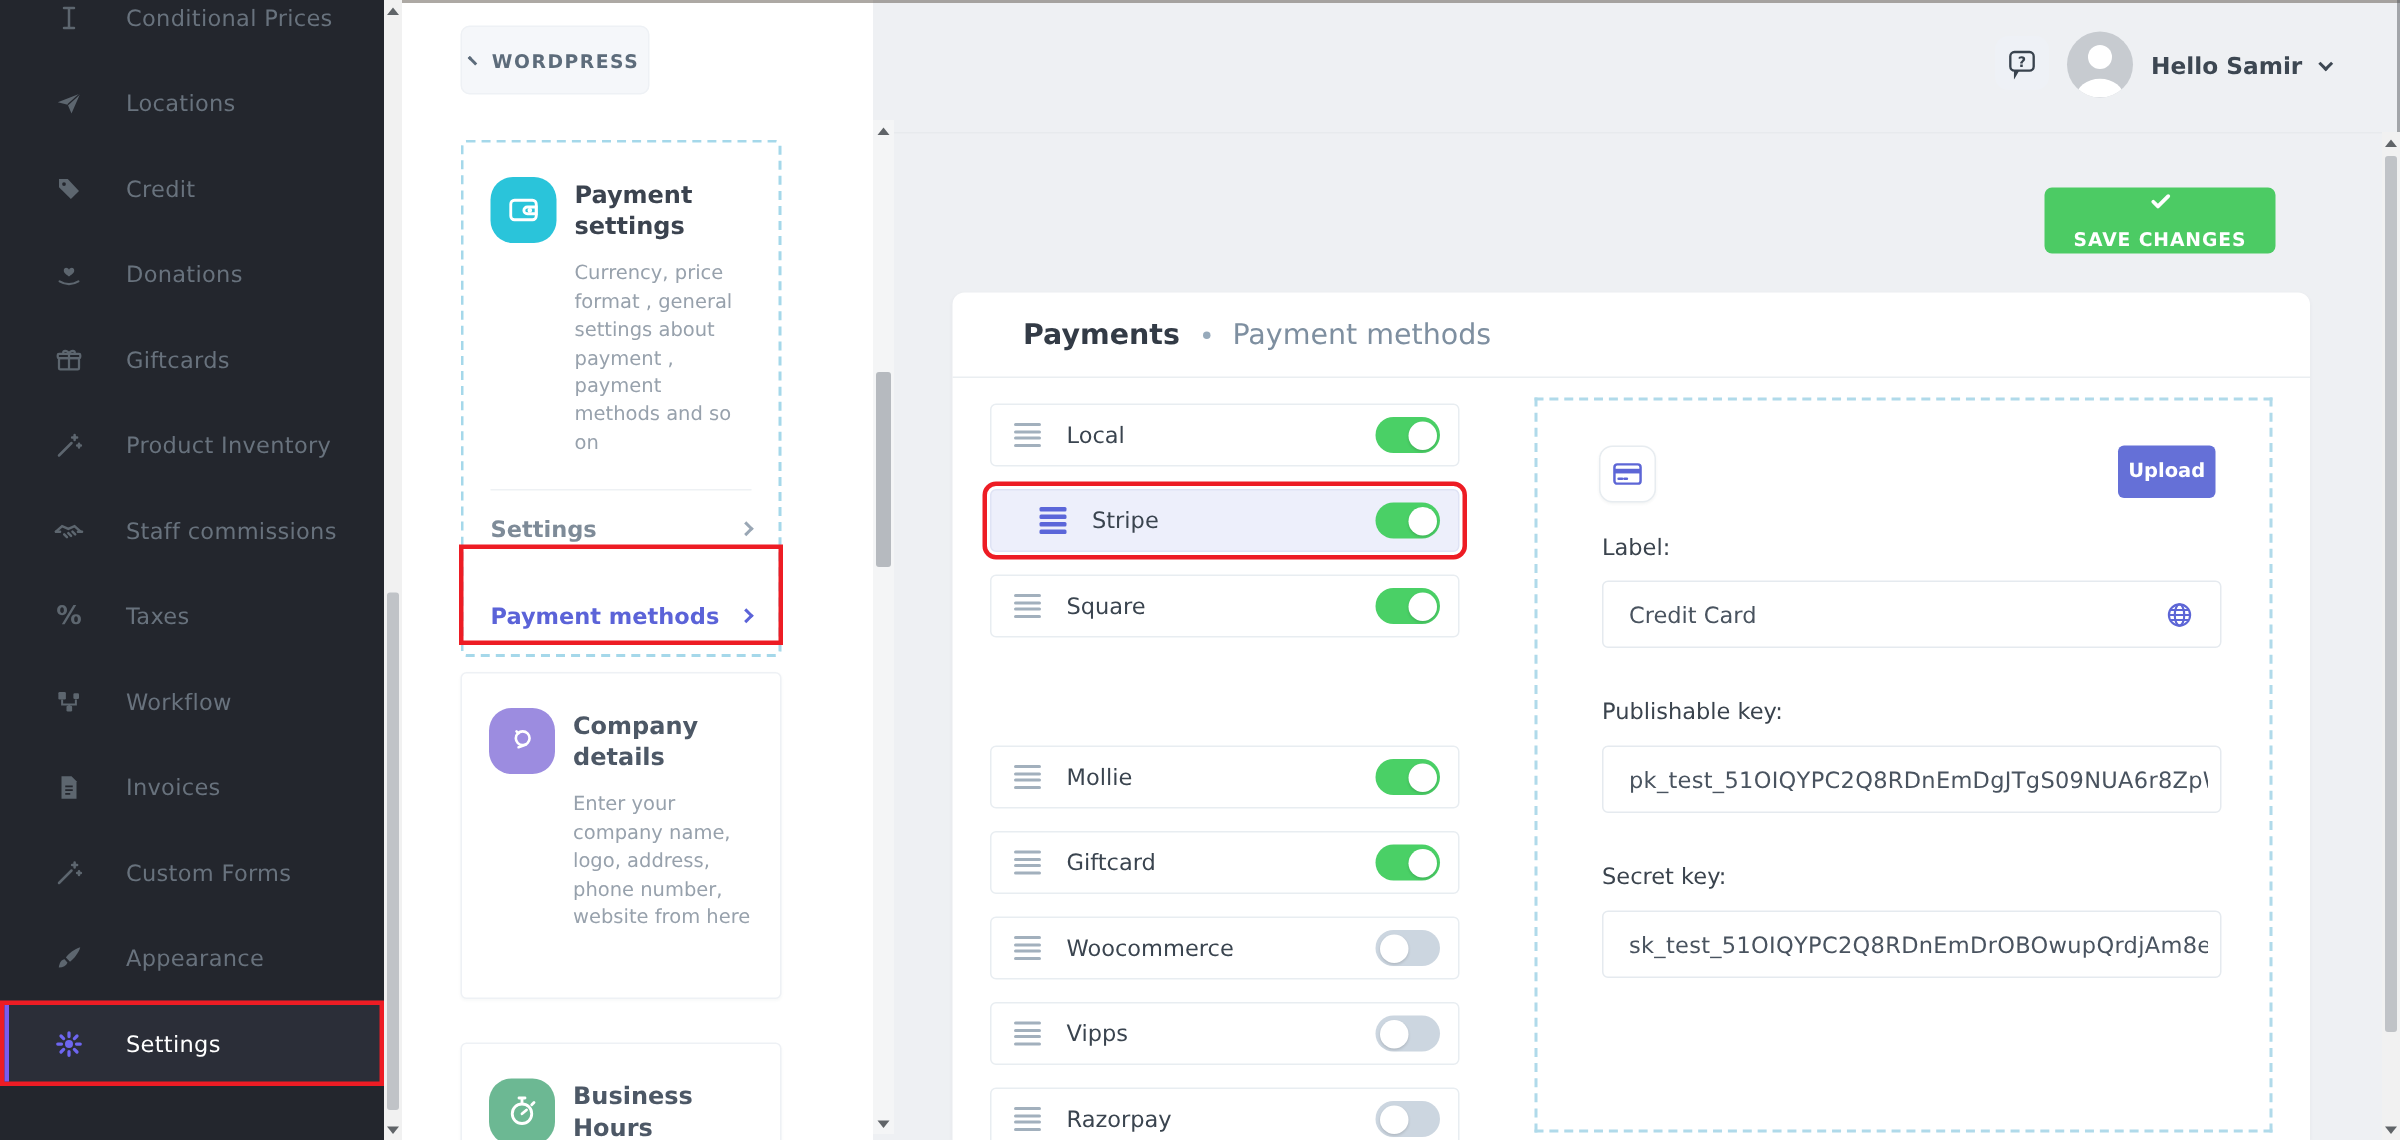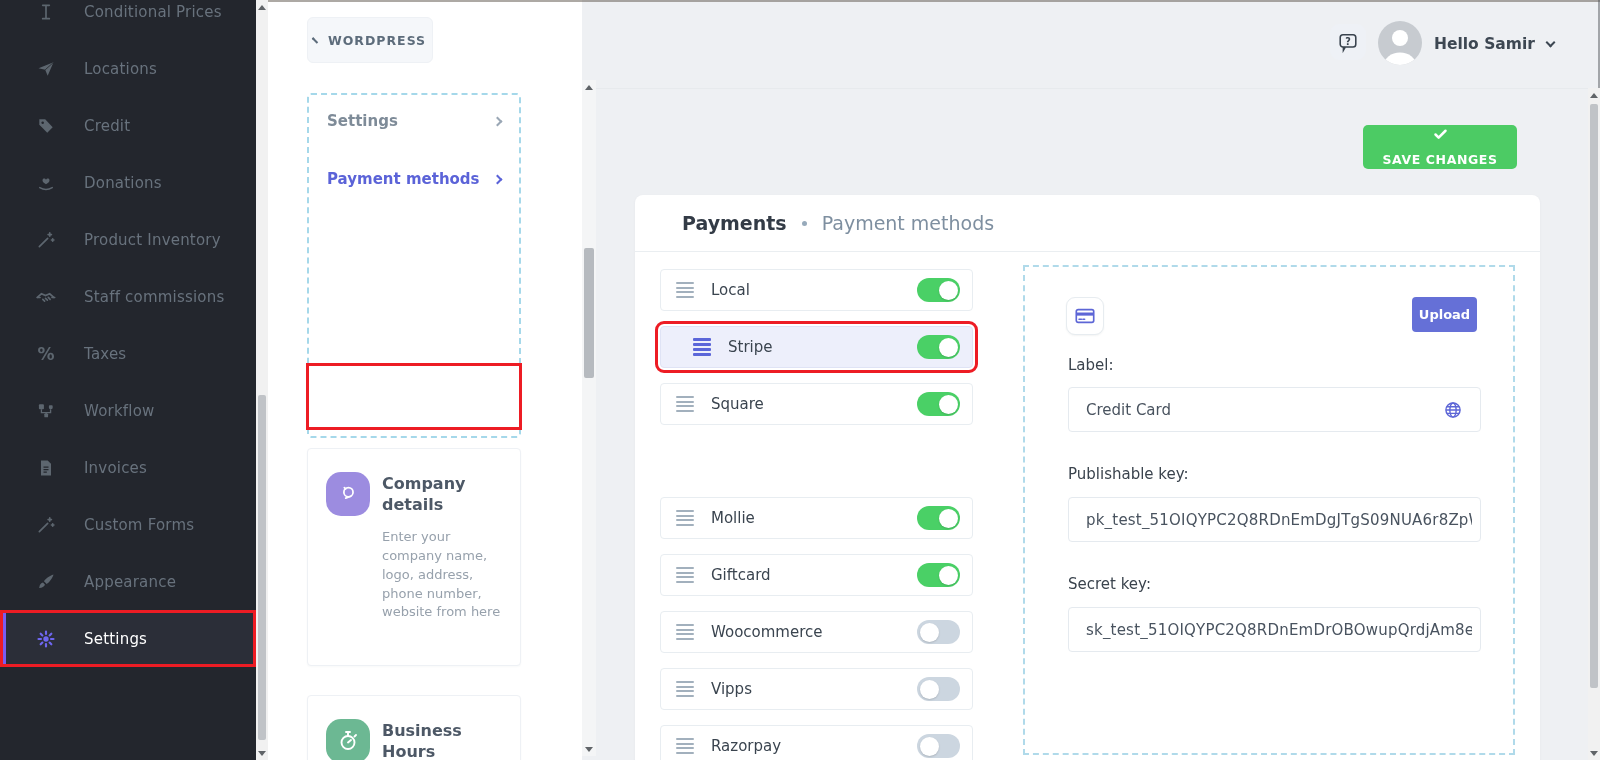--- a/index.html
+++ b/index.html
@@ -131,20 +131,30 @@
       <div class="side-item">
         <span class="sicon">
           <svg width="20" height="20" viewBox="0 0 24 24" fill="none" stroke="currentColor" stroke-width="1.8" stroke-linecap="round">
               <path d="M12 8.2c-.9-2.1-4.2-2.2-4.2.7 0 1.9 2.7 3.5 4.2 4.6 1.5-1.1 4.2-2.7 4.2-4.6 0-2.9-3.3-2.8-4.2-.7Z" fill="currentColor" stroke="none"></path>
               <path d="M4.5 17.5q7.5 4.5 15 0"></path>
             </svg>
         </span>
         <span class="slabel">Donations</span>
       </div>
 
+      <div class="side-item">
+        <span class="sicon">
+          <svg width="20" height="20" viewBox="0 0 24 24" fill="none" stroke="currentColor" stroke-width="1.8">
+              <rect x="4" y="10.5" width="16" height="9" rx="1"></rect>
+              <rect x="3" y="7" width="18" height="3.5" rx="1"></rect>
+              <path d="M12 7v12.5M12 7c-1.2-3.2-5.5-3-4.5-.3M12 7c1.2-3.2 5.5-3 4.5-.3"></path>
+            </svg>
+        </span>
+        <span class="slabel">Giftcards</span>
+      </div>
 
       <div class="side-item">
         <span class="sicon">
           <svg width="20" height="20" viewBox="0 0 24 24" fill="none" stroke="currentColor" stroke-width="2" stroke-linecap="round">
               <path d="M4 20 14 10"></path>
               <path d="M16.5 3.5v4M14.5 5.5h4M20 10.5v3M18.5 12h3"></path>
             </svg>
         </span>
         <span class="slabel">Product Inventory</span>
       </div>
@@ -231,20 +241,34 @@
   </div>
 
   <section class="settings-col">
 
     <button class="back-btn">
       <span class="chev left"></span>
       <span class="blabel">WORDPRESS</span>
     </button>
 
     <div class="nav-card card-dashed" style="top:93px;height:345px;">
+      <div class="nc-pad">
+        <div class="nc-head">
+          <span class="squircle" style="background:#2ac4da;">
+            <svg width="24" height="24" viewBox="0 0 24 24" fill="none" stroke="#fff" stroke-width="1.9">
+                <rect x="3.5" y="5.5" width="17" height="13" rx="2.5"></rect>
+                <path d="M14.5 10h6v4.5h-6a2.25 2.25 0 0 1 0-4.5Z"></path>
+                <circle cx="16.2" cy="12.2" r="0.6" fill="#fff"></circle>
+              </svg>
+          </span>
+          <span class="nc-title">Payment settings</span>
+        </div>
+        <div class="nc-desc">Currency, price format , general settings about payment , payment methods and so on</div>
+        <div class="nc-div"></div>
+      </div>
       <div class="nav-link">
         <span>Settings</span>
         <span class="chev right"></span>
       </div>
       <div class="nav-link active-link" style="padding-top:23px;">
         <span>Payment methods</span>
         <span class="chev right indigo"></span>
       </div>
       <div class="redbox-pm redframe"></div>
     </div>

